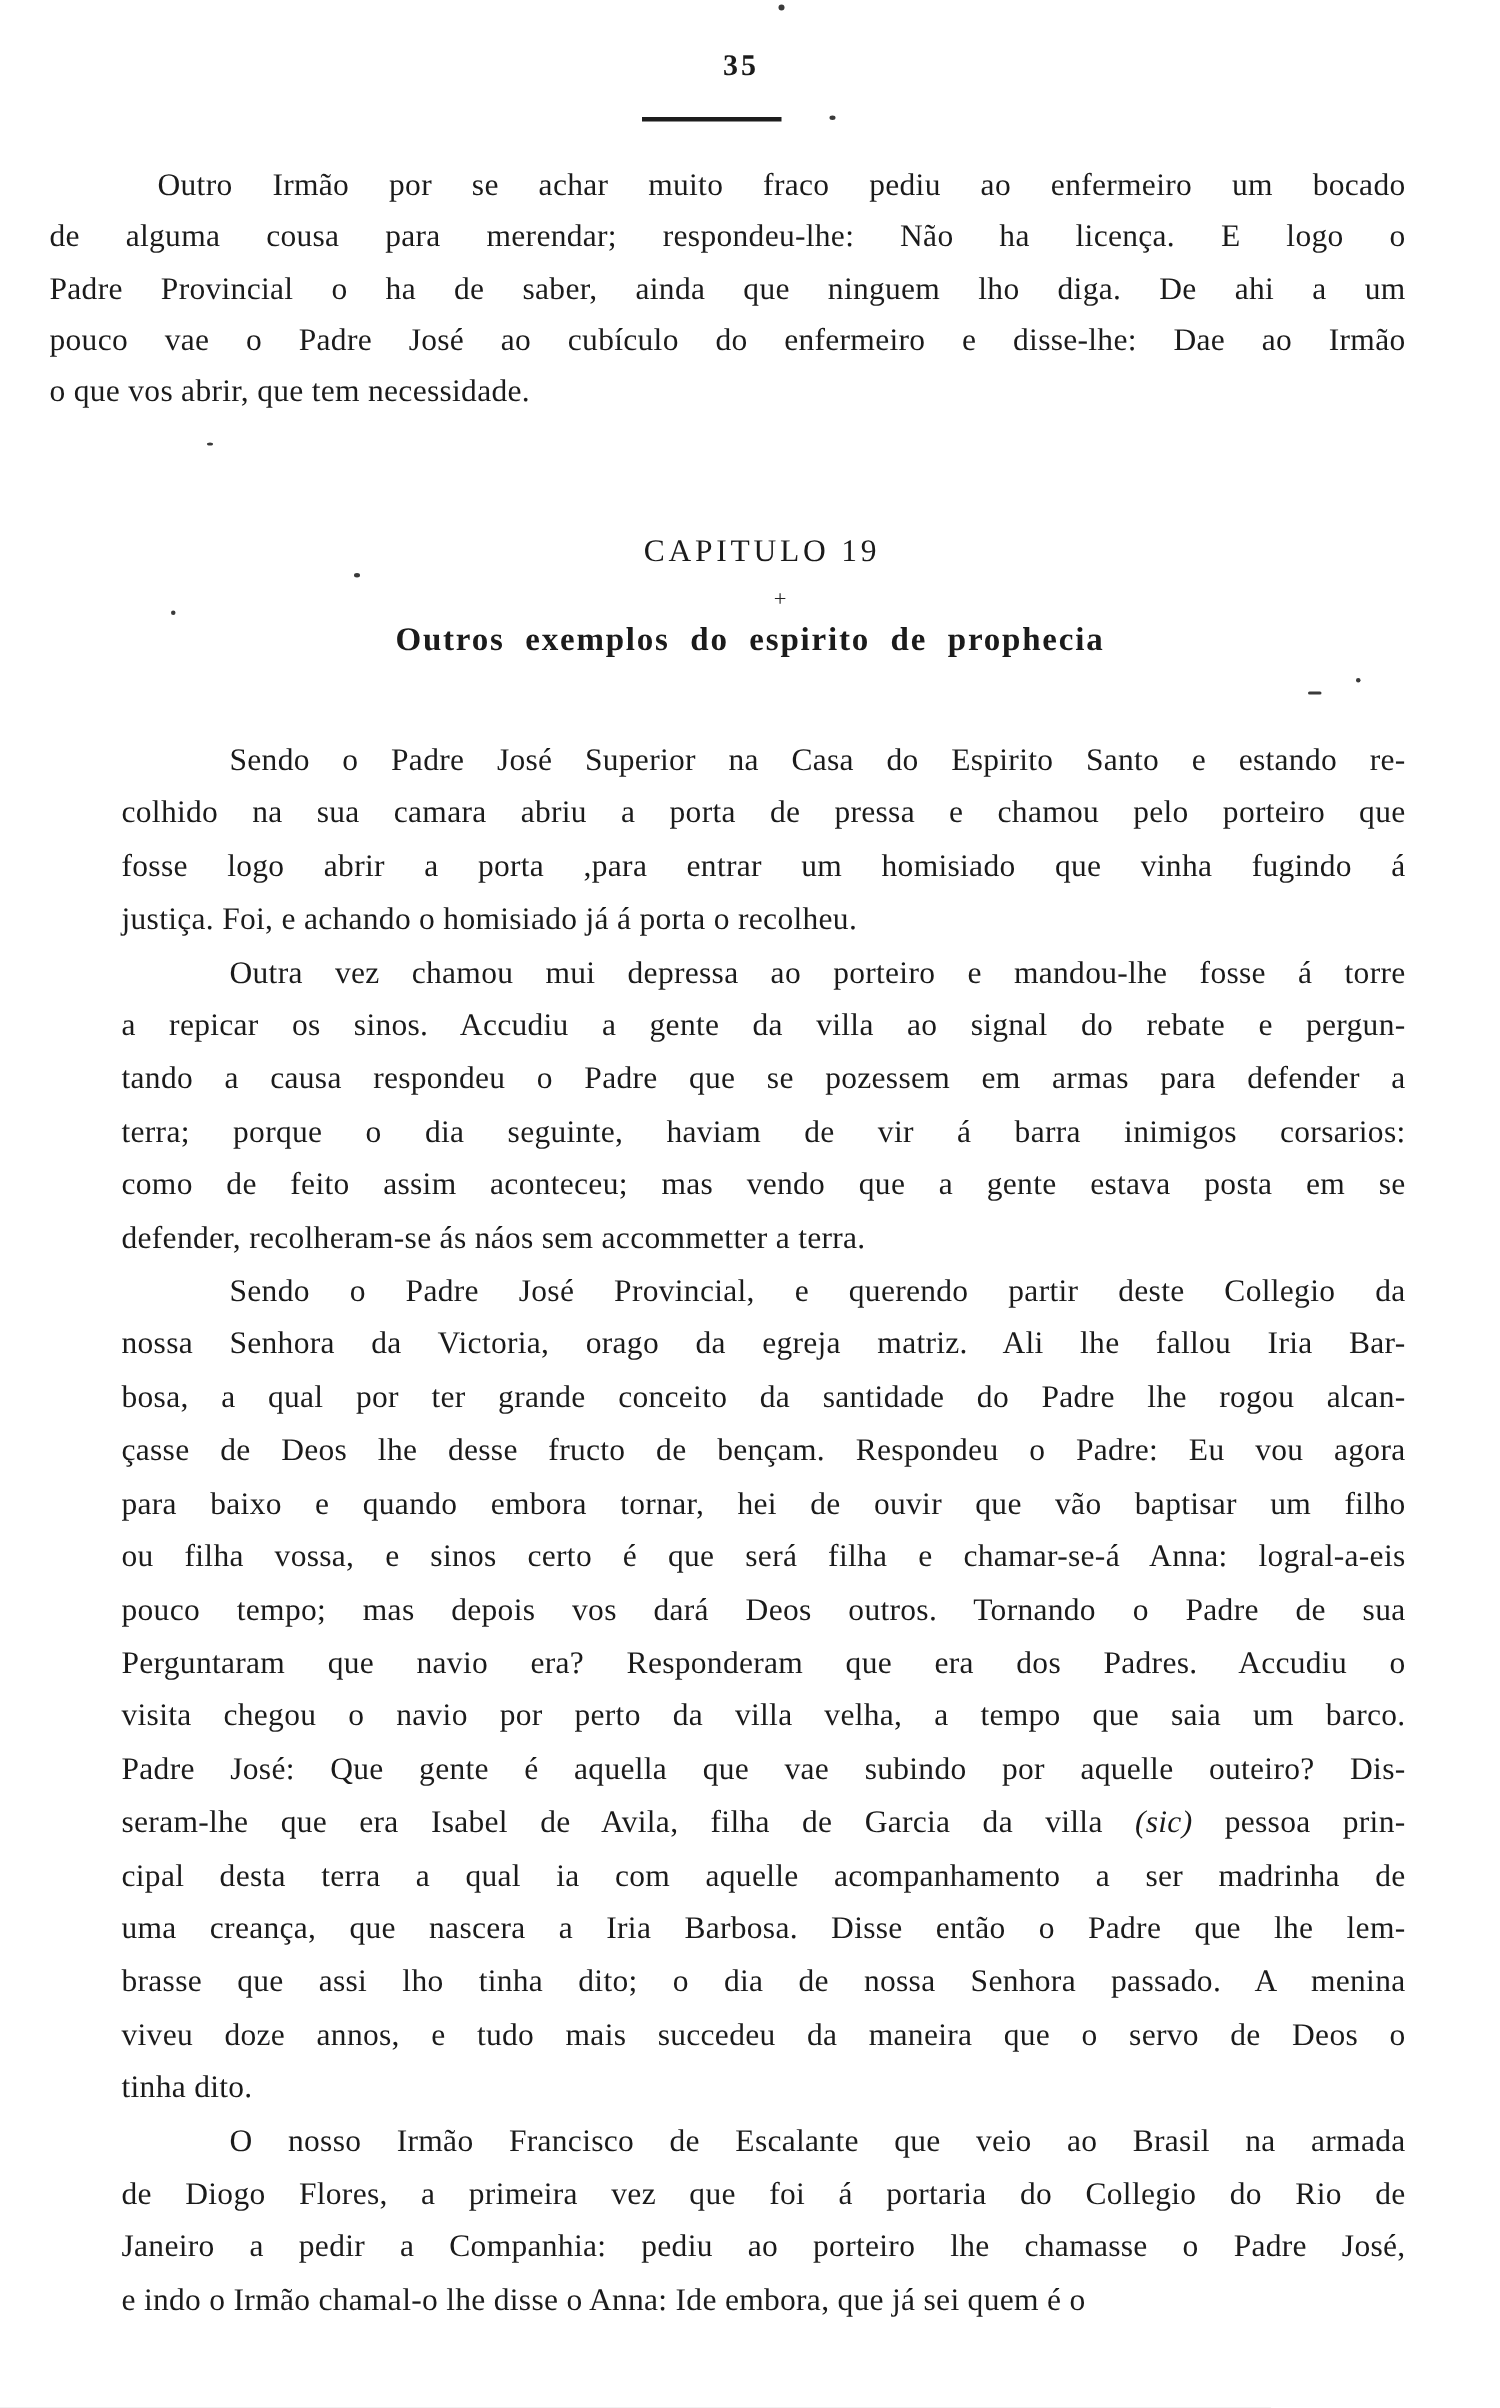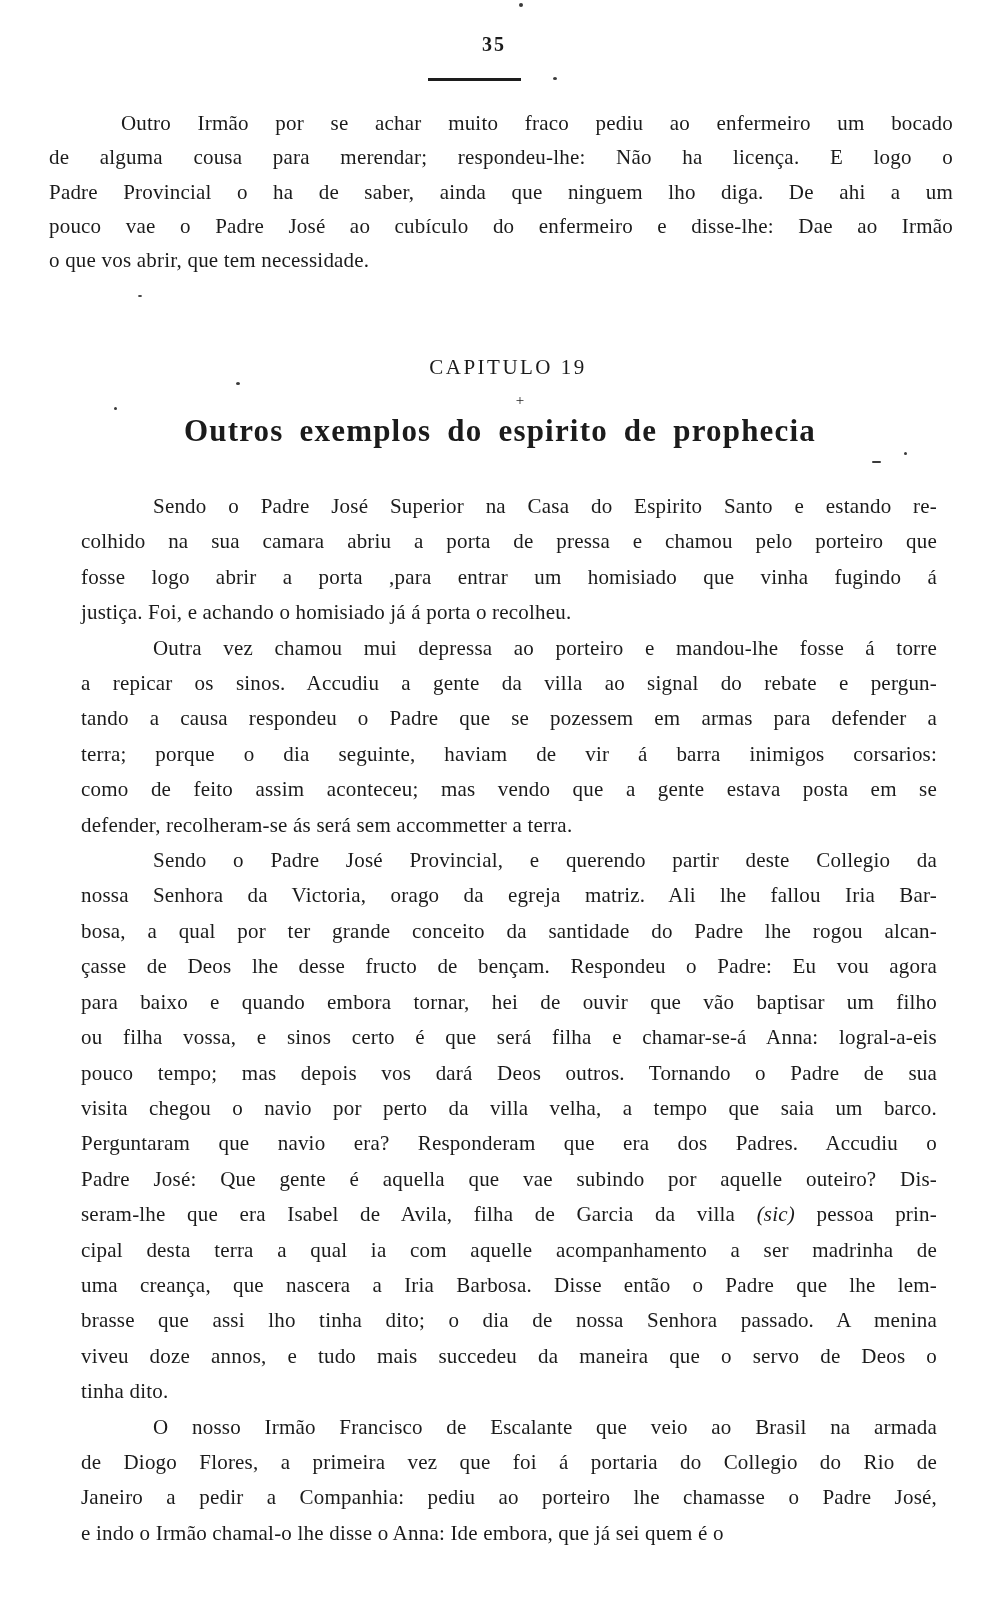--- a/index.html
+++ b/index.html
@@ -10,21 +10,21 @@
     color:#1b1b1b;
   }
   .pagenum {
     position:absolute; top:33px; left:0; width:988px;
     text-align:center; font-size:20px; font-weight:700; letter-spacing:2px;
   }
   .pagenum-rule {
     position:absolute; left:428px; top:78px; width:93px; height:3px;
     background:#1d1d1d;
   }
-  .para { position:absolute; left:49px; width:904px; }
+  .para { position:absolute; left:33px; width:904px; }
   .para.intro { top:106px; }
   .bodyflow { position:absolute; left:33px; top:489px; width:904px; }
   .bodyflow .para { position:static; width:904px; }
   .line {
     font-size:21px; line-height:34.3px; letter-spacing:0.2px;
     text-align:justify; text-align-last:justify;
     white-space:normal;
   }
   .bodyflow .line { line-height:35.4px;margin-left:48px; }
   .line.first { padding-left:72px; }
@@ -32,21 +32,21 @@
   .chapter-heading {
     position:absolute; top:355px; left:0; width:1016px;
     text-align:center; font-size:21px; letter-spacing:2.5px; font-weight:400;
   }
   .ornament {
     position:absolute; top:392px; left:0; width:1040px;
     text-align:center; font-size:15px; color:#222;
   }
   .title {
     position:absolute; top:413px; left:0; width:1000px; margin:0;
-    text-align:center; font-size:31px; font-weight:700;
+    text-align:center; font-size:22px; font-weight:700;
     letter-spacing:1.2px; word-spacing:7px;
   }
   .sic { font-style:italic; }
   .speck { position:absolute; background:#3a3a3a; border-radius:50%; }
   .s1 { left:519px; top:3px;   width:4px; height:4px; }
   .s2 { left:553px; top:77px;  width:4px; height:3px; }
   .s3 { left:138px; top:295px; width:4px; height:2px; }
   .s4 { left:236px; top:382px; width:4px; height:3px; }
   .s5 { left:114px; top:407px; width:3px; height:3px; }
   .s6 { left:872px; top:461px; width:9px; height:2px; border-radius:1px; }
@@ -80,33 +80,33 @@
       <div class="line">fosse logo abrir a porta ,para entrar um homisiado que vinha fugindo á</div>
       <div class="line last">justiça. Foi, e achando o homisiado já á porta o recolheu.</div>
     </div>
 
     <div class="para">
       <div class="line first">Outra vez chamou mui depressa ao porteiro e mandou-lhe fosse á torre</div>
       <div class="line">a repicar os sinos. Accudiu a gente da villa ao signal do rebate e pergun-</div>
       <div class="line">tando a causa respondeu o Padre que se pozessem em armas para defender a</div>
       <div class="line">terra; porque o dia seguinte, haviam de vir á barra inimigos corsarios:</div>
       <div class="line">como de feito assim aconteceu; mas vendo que a gente estava posta em se</div>
-      <div class="line last">defender, recolheram-se ás será sem accommetter a terra.</div>
+      <div class="line last">defender, recolheram-se ás náos sem accommetter a terra.</div>
     </div>
 
     <div class="para">
       <div class="line first">Sendo o Padre José Provincial, e querendo partir deste Collegio da</div>
       <div class="line">nossa Senhora da Victoria, orago da egreja matriz. Ali lhe fallou Iria Bar-</div>
       <div class="line">bosa, a qual por ter grande conceito da santidade do Padre lhe rogou alcan-</div>
       <div class="line">çasse de Deos lhe desse fructo de bençam. Respondeu o Padre: Eu vou agora</div>
       <div class="line">para baixo e quando embora tornar, hei de ouvir que vão baptisar um filho</div>
       <div class="line">ou filha vossa, e sinos certo é que será filha e chamar-se-á Anna: logral-a-eis</div>
       <div class="line">pouco tempo; mas depois vos dará Deos outros. Tornando o Padre de sua</div>
+      <div class="line">Perguntaram que navio era? Responderam que era dos Padres. Accudiu o</div>
       <div class="line">visita chegou o navio por perto da villa velha, a tempo que saia um barco.</div>
-      <div class="line">Perguntaram que navio era? Responderam que era dos Padres. Accudiu o</div>
       <div class="line">Padre José: Que gente é aquella que vae subindo por aquelle outeiro? Dis-</div>
       <div class="line"><span>seram-lhe que era Isabel de Avila, filha de Garcia da villa </span><span class="sic">(sic)</span><span> pessoa prin-</span></div>
       <div class="line">cipal desta terra a qual ia com aquelle acompanhamento a ser madrinha de</div>
       <div class="line">uma creança, que nascera a Iria Barbosa. Disse então o Padre que lhe lem-</div>
       <div class="line">brasse que assi lho tinha dito; o dia de nossa Senhora passado. A menina</div>
       <div class="line">viveu doze annos, e tudo mais succedeu da maneira que o servo de Deos o</div>
       <div class="line last">tinha dito.</div>
     </div>
 
     <div class="para">

